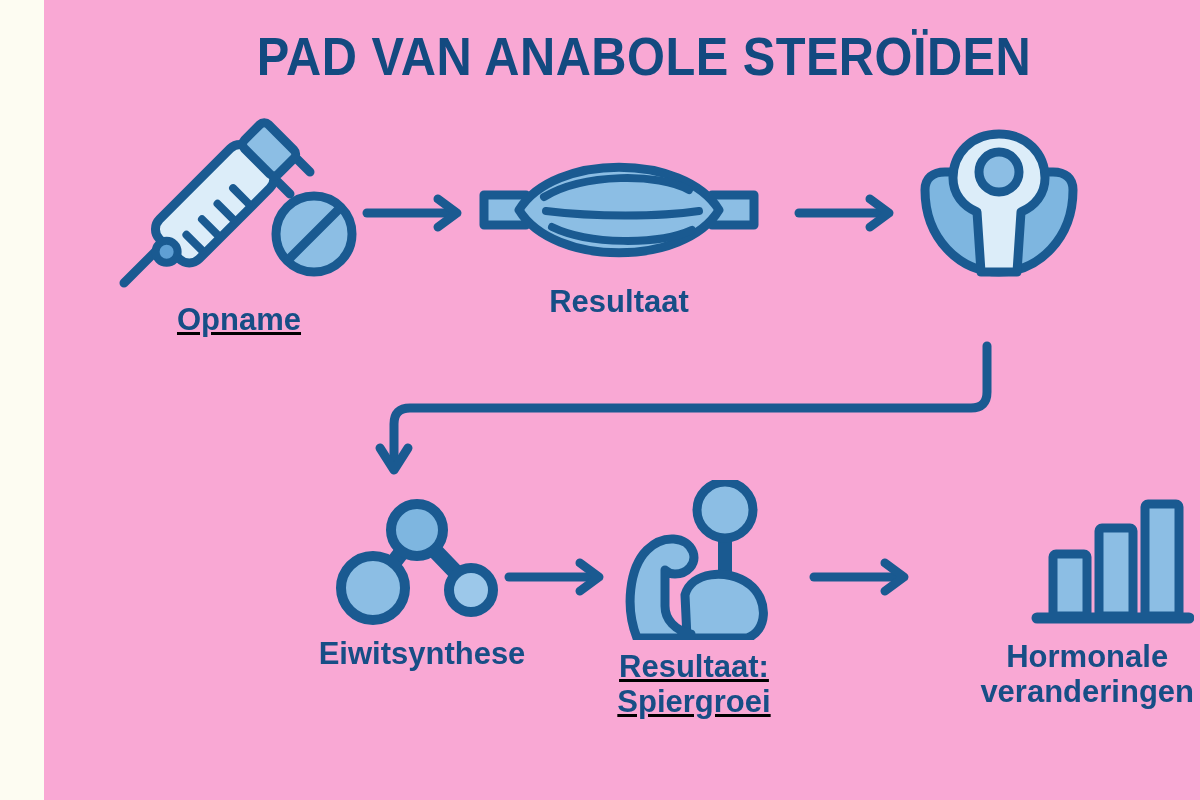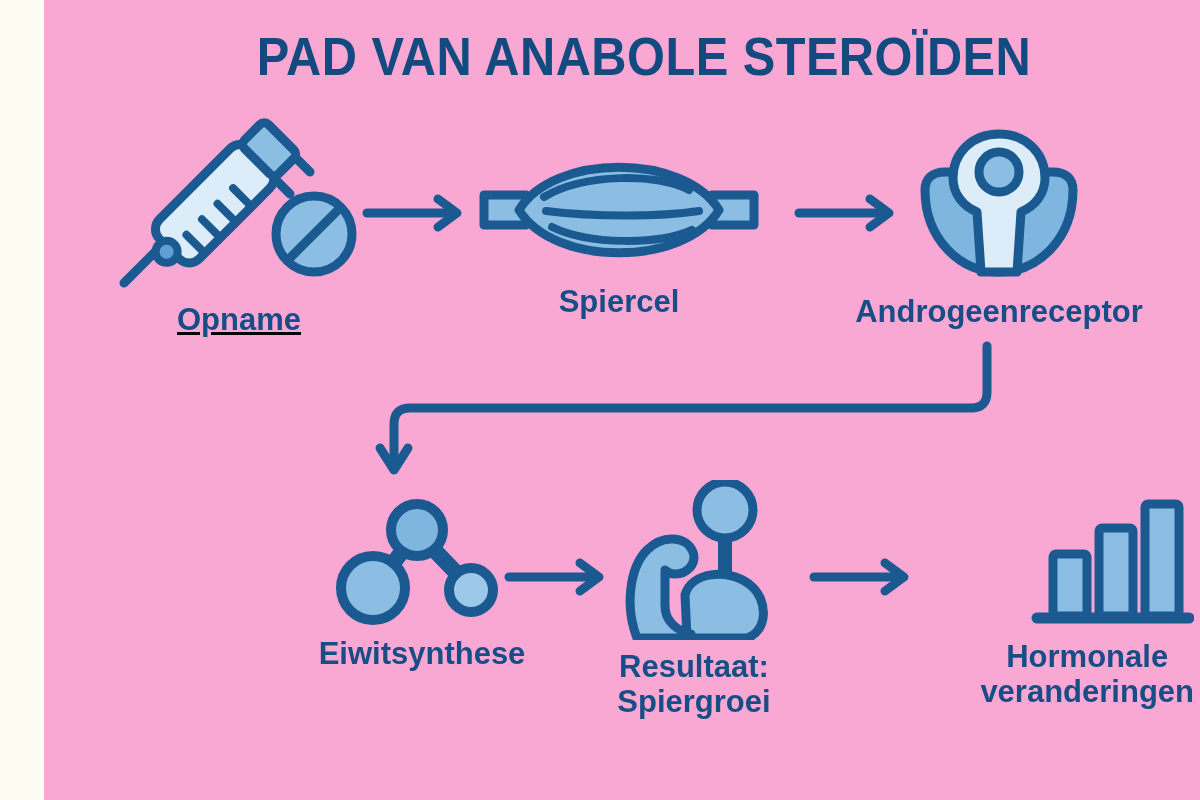--- a/index.html
+++ b/index.html
@@ -55,21 +55,21 @@
     line-height: 1.12;
     white-space: pre-line;
   }
 
   
   #node-intake      { left: 60px;  top: 118px; width: 270px; text-decoration: underline; }
   #node-musclecell  { left: 430px; top: 145px; width: 290px; }
   #node-receptor    { left: 790px; top: 120px; width: 330px; }
 
   #node-protein     { left: 248px; top: 492px; width: 260px; justify-content: center; }
-  #node-result      { left: 545px; top: 480px; width: 210px; }
+  #node-result      { left: 545px; top: 480px; width: 210px; text-decoration: underline; }
   #node-hormonal    { left: 880px; top: 490px; width: 270px; align-items: flex-end; }
 
   
   .arrow-svg { position: absolute; overflow: visible; }
   #arrow-1 { left: 318px;  top: 188px; }
   #arrow-2 { left: 750px;  top: 188px; }
   #arrow-3 { left: 460px;  top: 552px; }
   #arrow-4 { left: 765px;  top: 552px; }
   #arrow-wrap { left: 330px; top: 340px; }
 </style>
@@ -123,37 +123,36 @@
 
         <path d="M45 65 C 80 8, 210 8, 245 65 C 210 122, 80 122, 45 65 Z" fill="#8cbee4" stroke="#1a5a91" stroke-width="9" stroke-linejoin="round"></path>
 
         <g fill="none" stroke="#1a5a91" stroke-width="8" stroke-linecap="round">
           <path d="M70 52 C 110 28, 185 28, 215 45"></path>
           <path d="M72 66 C 120 72, 185 72, 225 66"></path>
           <path d="M78 82 C 115 100, 185 100, 218 85"></path>
         </g>
       </svg>
     </div>
-    <div class="node-label">Spiercel</div>
+    <div class="node-label">Resultaat</div>
   </div>
 
   <div class="node" id="node-receptor">
     <div class="node-art">
       <svg width="180" height="165" viewBox="0 0 180 165">
 
         <path d="M16 70 C 16 58, 24 52, 36 52 L144 52 C 156 52, 164 58, 164 70
                  C 164 118, 130 152, 90 152 C 50 152, 16 118, 16 70 Z" fill="#7eb6e0" stroke="#1a5a91" stroke-width="9" stroke-linejoin="round"></path>
 
         <path d="M90 14 C 118 14, 136 34, 136 58 C 136 74, 126 86, 112 92
                  L 108 152 L 72 152 L 68 92 C 54 86, 44 74, 44 58 C 44 34, 62 14, 90 14 Z" fill="#dcedf9" stroke="#1a5a91" stroke-width="9" stroke-linejoin="round"></path>
 
         <circle cx="90" cy="52" r="20" fill="#8cbee4" stroke="#1a5a91" stroke-width="9"></circle>
       </svg>
     </div>
-    <div class="node-label">Androgeenreceptor</div>
   </div>
 
   <div class="node" id="node-protein">
     <div class="node-art">
       <svg width="175" height="135" viewBox="0 0 175 135">
 
         <g stroke="#1a5a91" stroke-width="16" stroke-linecap="round">
           <line x1="40" y1="95" x2="82" y2="40"></line>
           <line x1="82" y1="40" x2="132" y2="92"></line>
         </g>

